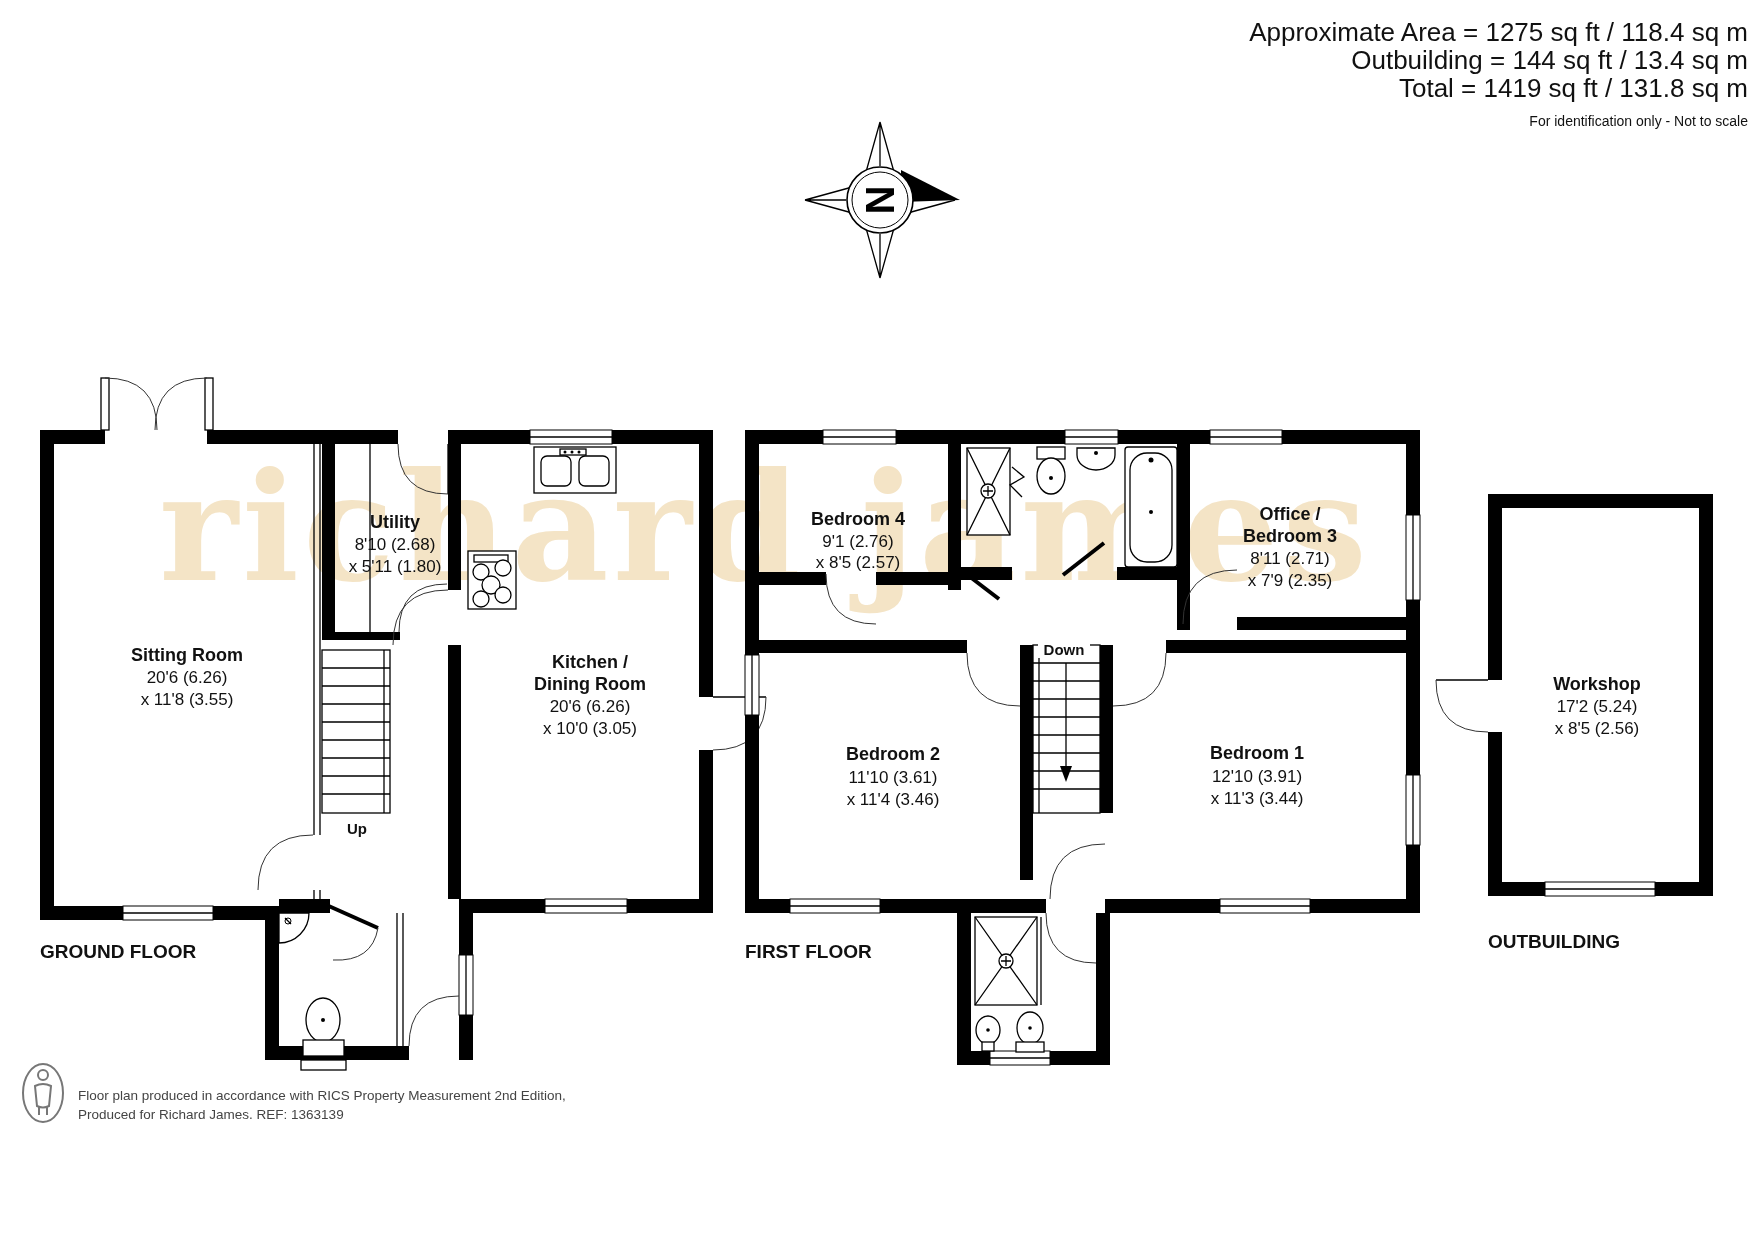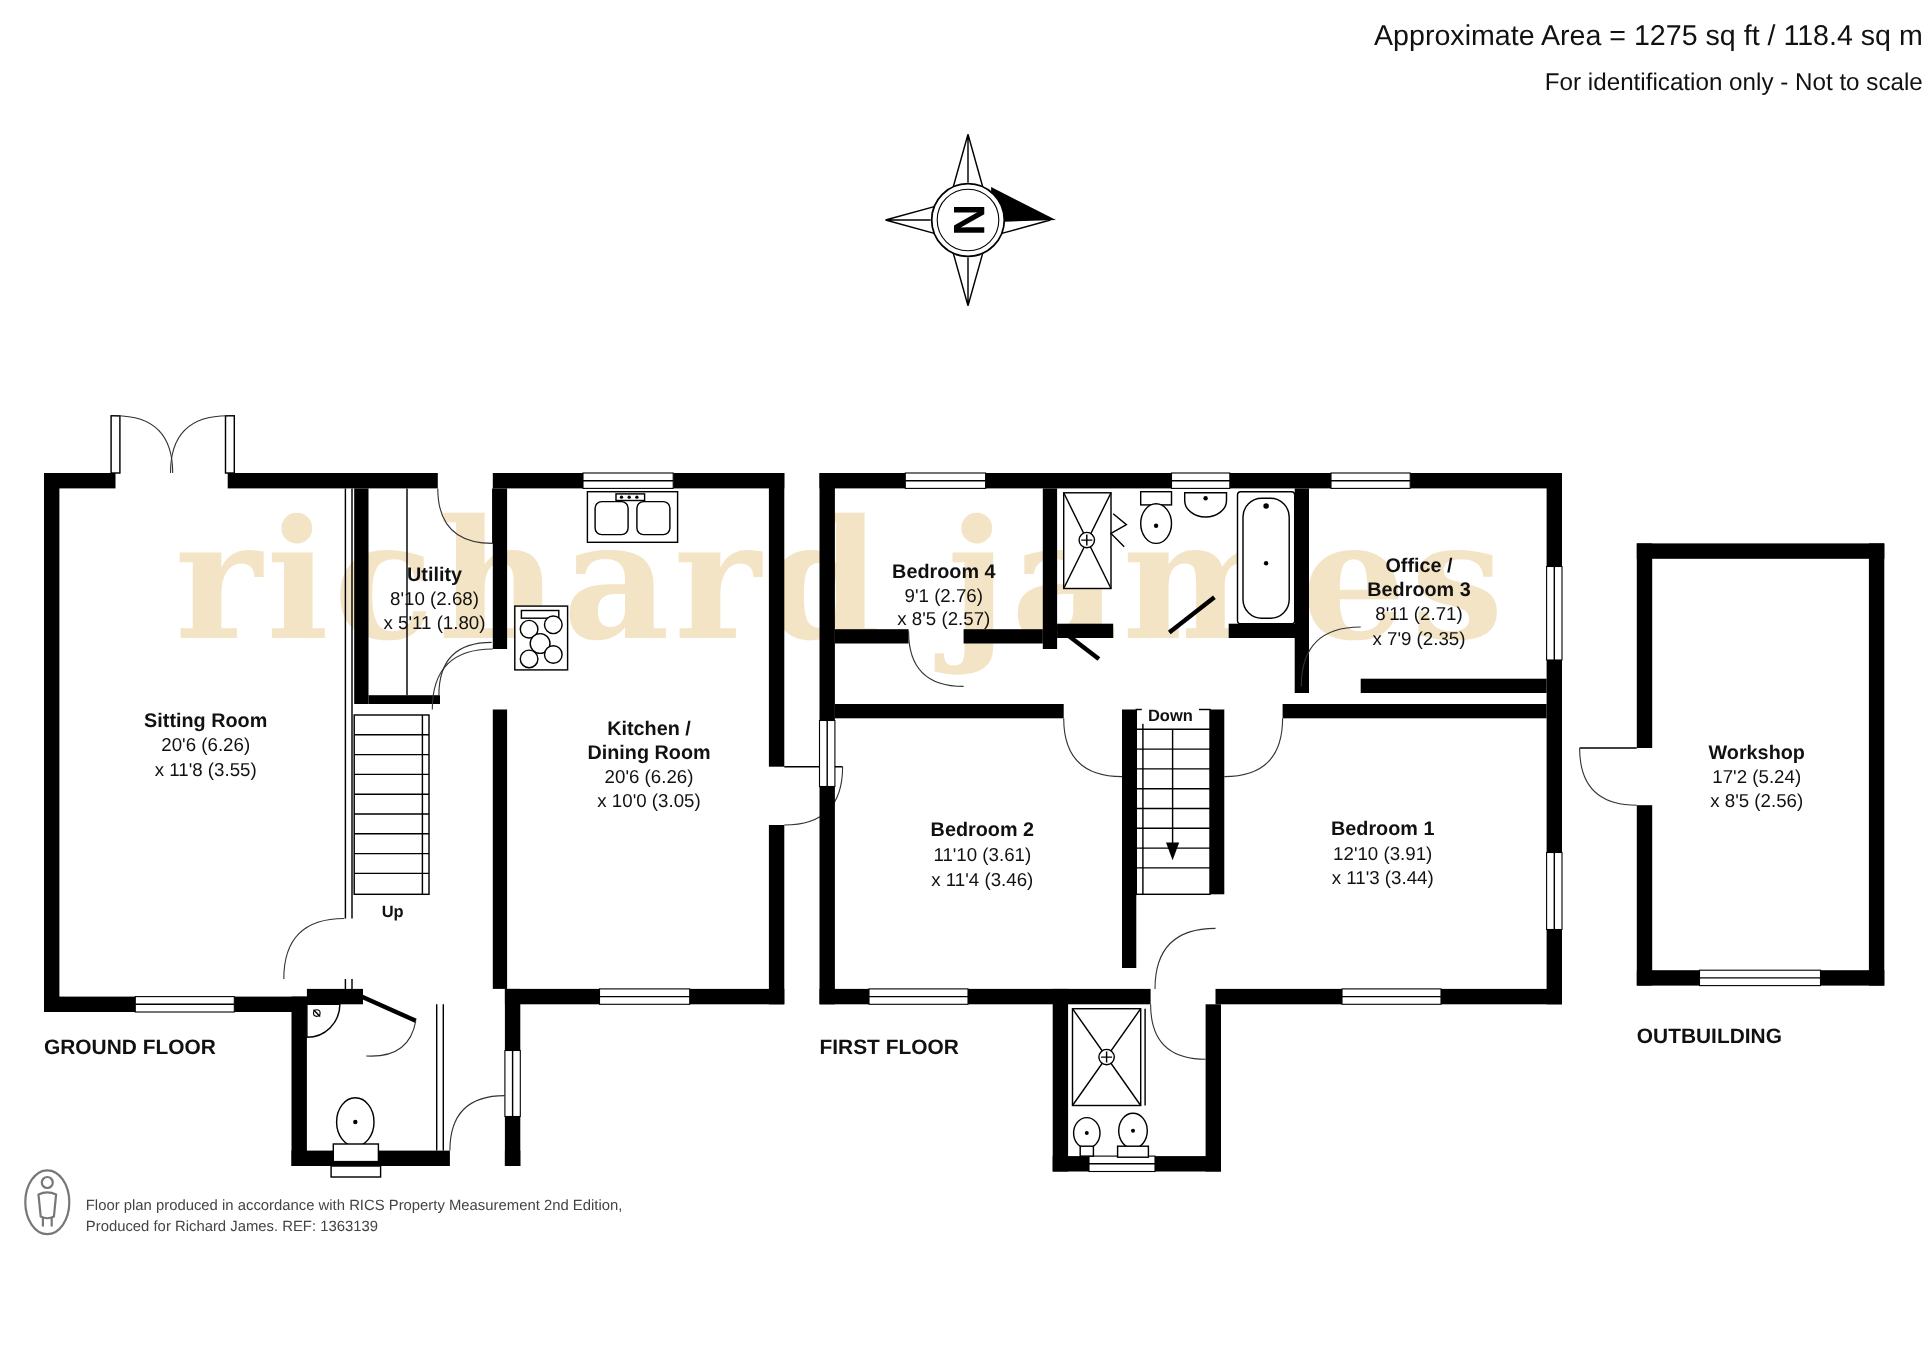--- a/index.html
+++ b/index.html
@@ -1,21 +1,21 @@
 <!DOCTYPE html>
 <html><head>
 <meta charset="utf-8">
 <style>
   html,body{margin:0;padding:0;background:#fff;}
   #page{position:relative;width:1755px;height:1146px;background:#fff;overflow:hidden;
         font-family:"Liberation Sans",sans-serif;color:#000;padding-left:11px;}
   
   #area-summary{position:absolute;top:18px;right:18px;text-align:right;line-height:28px;
                 font-size:26px;color:#111;}
-  #area-summary .sub{font-size:22px;margin-top:18px;line-height:22px;}
+  #area-summary .sub{font-size:14px;margin-top:8px;line-height:22px;}
   
   #footer{position:absolute;left:20px;bottom:22px;display:flex;align-items:flex-end;}
   #footer .ftext{margin-left:12px;font-size:13.5px;line-height:19px;color:#444;}
   
   .rname{font-family:"Liberation Sans",sans-serif;font-size:18px;font-weight:bold;fill:#111;}
   .rdim{font-family:"Liberation Sans",sans-serif;font-size:17px;fill:#111;}
   .flabel{font-family:"Liberation Sans",sans-serif;font-size:19px;font-weight:bold;fill:#111;}
   .slabel{font-family:"Liberation Sans",sans-serif;font-size:15px;font-weight:bold;fill:#111;}
   .wmark{font-family:"DejaVu Serif",serif;font-size:150px;font-weight:bold;letter-spacing:4px;}
   .wall{fill:#000;stroke:none;}
@@ -25,20 +25,22 @@
   .fix{stroke:#000;stroke-width:1.3;fill:#fff;}
   .win{fill:#fff;stroke:#000;stroke-width:1;}
 </style>
 </head>
 <body>
 
 <div id="page">
 
   <div id="area-summary">
     <div>Approximate Area = 1275 sq ft / 118.4 sq m</div>
+    <div>Outbuilding = 144 sq ft / 13.4 sq m</div>
+    <div>Total = 1419 sq ft / 131.8 sq m</div>
     <div class="sub">For identification only - Not to scale</div>
   </div>
 
   <svg width="1755" height="1241" viewBox="0 0 1755 1241" style="position:absolute;left:0;top:0;">
 
     <text class="wmark" x="765" y="580" text-anchor="middle" fill="#f4e4c6">richard james</text>
 
     <g>
       <path class="thin" d="M880,122 L866,172 M880,122 L894,172 M880,122 L880,166"></path>
       <path class="thin" d="M880,278 L866,228 M880,278 L894,228 M880,278 L880,234"></path>

